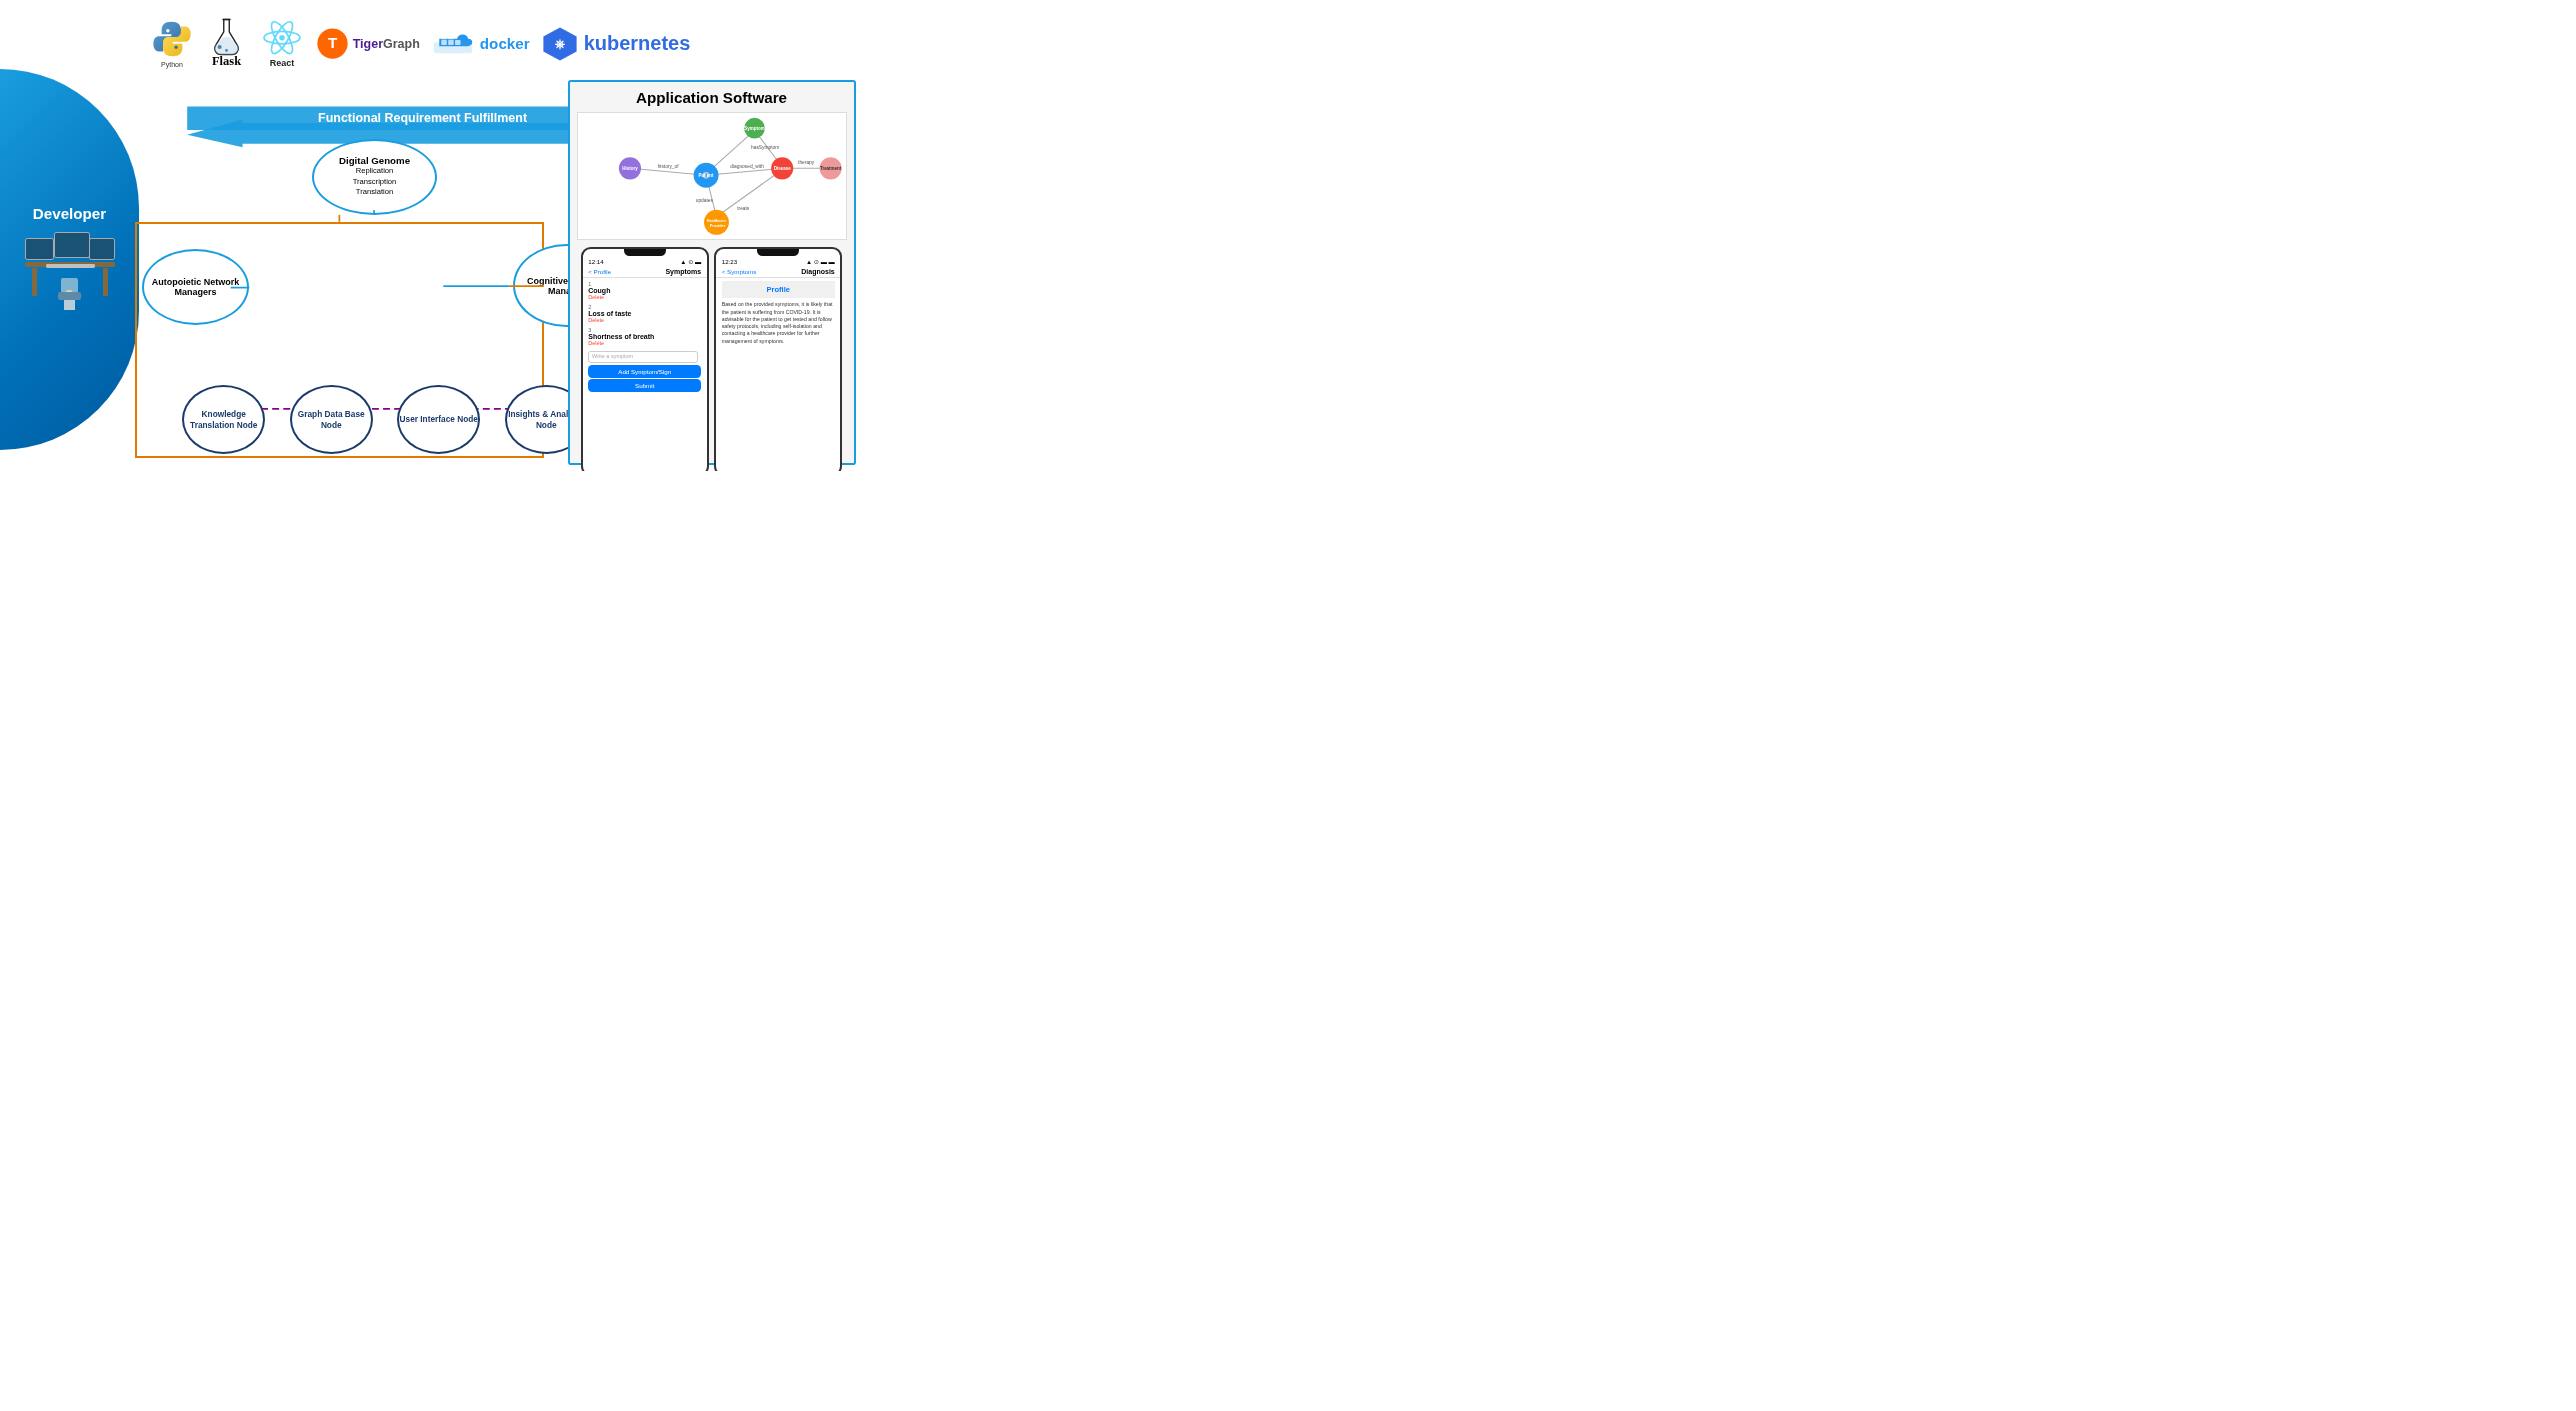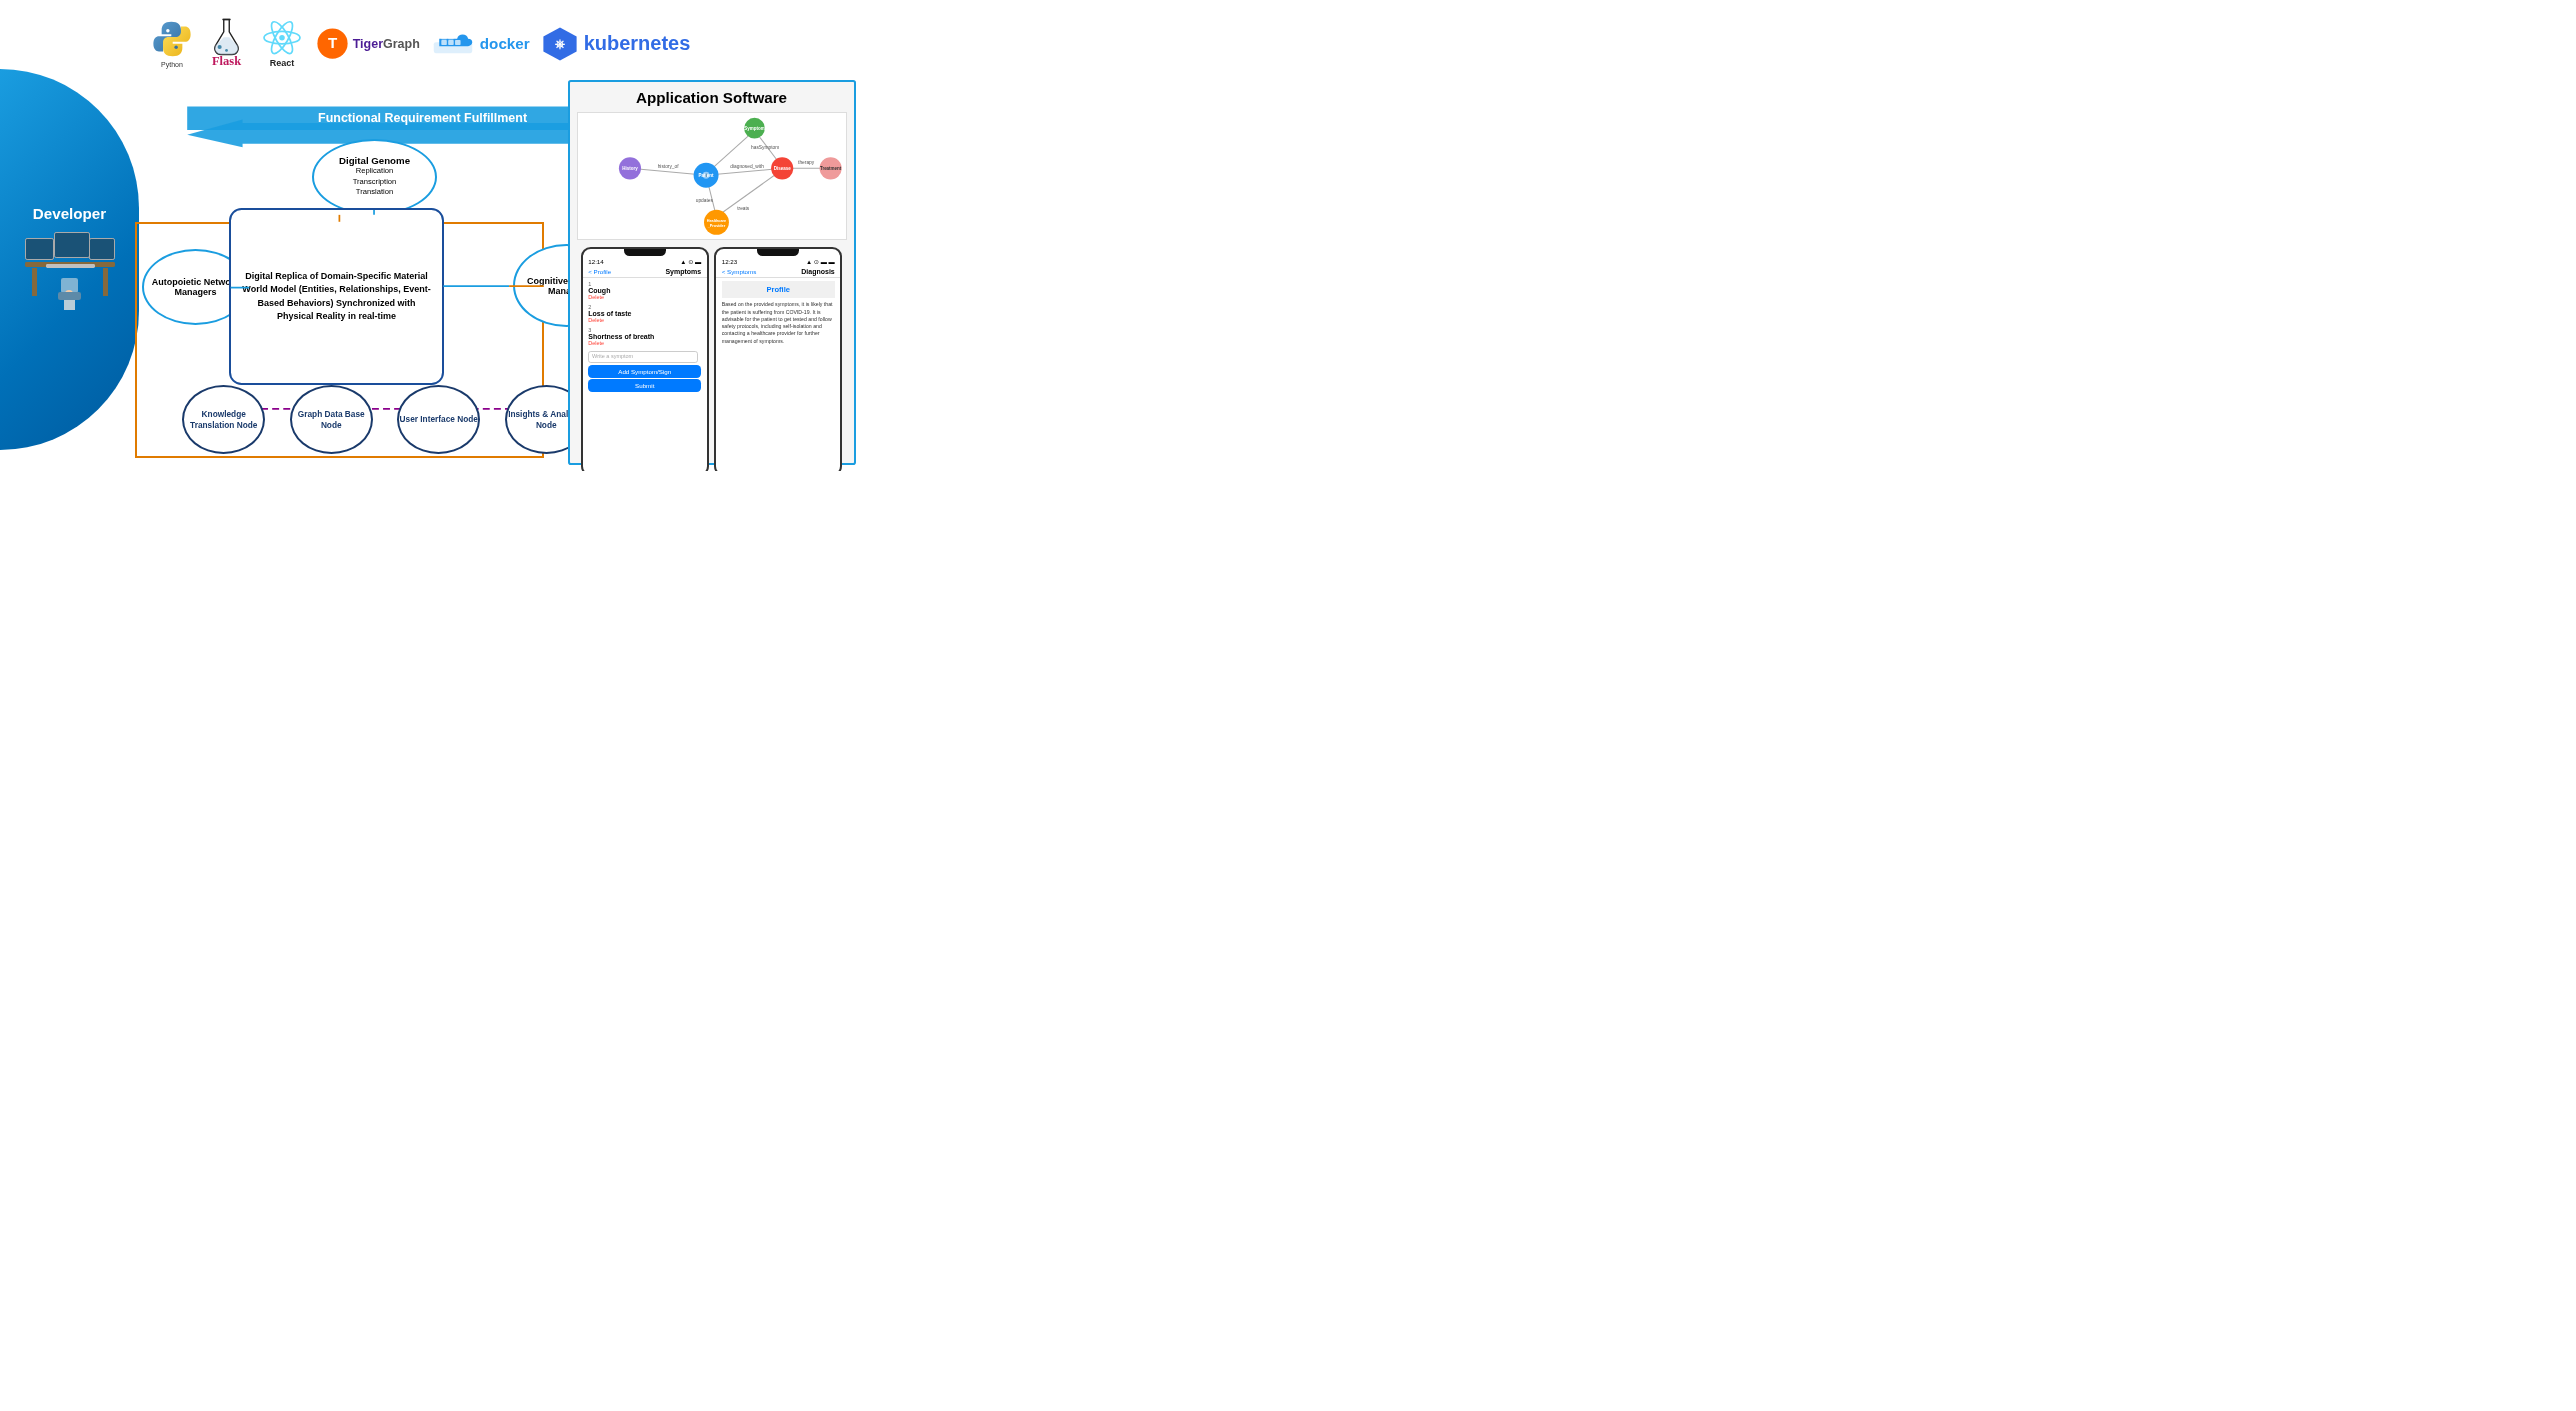--- a/index.html
+++ b/index.html
@@ -325,21 +325,21 @@
   </div>
 
   <div class="tech-logo" style="margin-left:5.5px;">
     <svg width="33" height="38" viewBox="0 0 48 55">
       <path d="M20 2 L20 20 L8 40 C5 46 9 53 16 53 L32 53 C39 53 43 46 40 40 L28 20 L28 2 Z" fill="none" stroke="#222" stroke-width="2"></path>
       <path d="M20 28 L8 40 C5 46 9 53 16 53 L32 53 C39 53 43 46 40 40 L28 28 Z" fill="#bbd4e8" opacity="0.5"></path>
       <line x1="18" y1="2" x2="30" y2="2" stroke="#222" stroke-width="2"></line>
       <circle cx="14" cy="42" r="3" fill="#4488aa"></circle>
       <circle cx="24" cy="47" r="2" fill="#4488aa"></circle>
     </svg>
-    <span style="font-size:12.5px;font-weight:700;font-family:serif;color:#be185d;margin-top:-2.8px;">Flask</span>
+    <span style="font-size:12.5px;font-weight:700;font-family:serif;color:#000000;margin-top:-2.8px;">Flask</span>
   </div>
 
   <div class="tech-logo" style="margin-left:5.5px;">
     <svg width="42" height="38" viewBox="0 0 60 55">
       <g transform="translate(30,27)">
         <ellipse rx="26" ry="9" fill="none" stroke="#61DAFB" stroke-width="2.5"></ellipse>
         <ellipse rx="26" ry="9" fill="none" stroke="#61DAFB" stroke-width="2.5" transform="rotate(60)"></ellipse>
         <ellipse rx="26" ry="9" fill="none" stroke="#61DAFB" stroke-width="2.5" transform="rotate(120)"></ellipse>
         <circle r="4" fill="#61DAFB"></circle>
       </g>
@@ -423,23 +423,20 @@
   </div>
 
   <div class="oval-node" id="node-auto">
     <span>Autopoietic Network Managers</span>
   </div>
 
   <div class="oval-node" id="node-cognitive">
     <span>Cognitive Network Manager</span>
   </div>
 
-  <div id="box-replica">
-    <span>Digital Replica of Domain-Specific Material World Model (Entities, Relationships, Event-Based Behaviors) Synchronized with Physical Reality in real-time</span>
-  </div>
 
   <svg style="position:absolute;top:0;left:0;width:100%;height:100%;pointer-events:none;" viewBox="0 0 700 470" width="485" height="326">
 
     <line x1="345" y1="115" x2="345" y2="108" stroke="#1a9de0" stroke-width="2.5"></line>
 
     <line x1="165" y1="220" x2="138" y2="220" stroke="#1a9de0" stroke-width="2.5"></line>
 
     <line x1="540" y1="218" x2="445" y2="218" stroke="#1a9de0" stroke-width="2.5"></line>
 
     <line x1="295" y1="125" x2="295" y2="115" stroke="#e07b00" stroke-width="2.5"></line>

